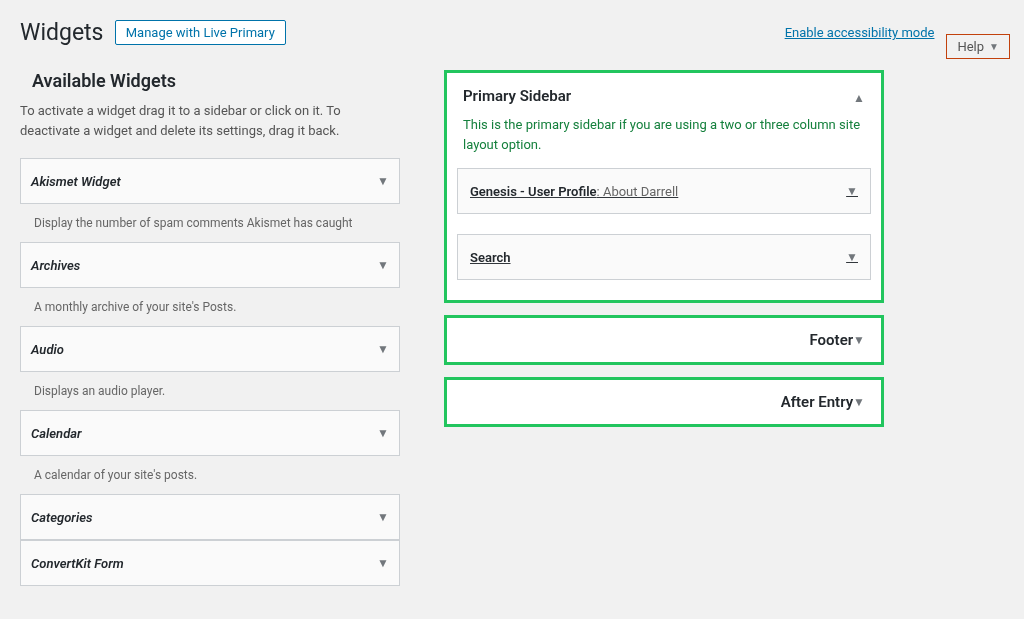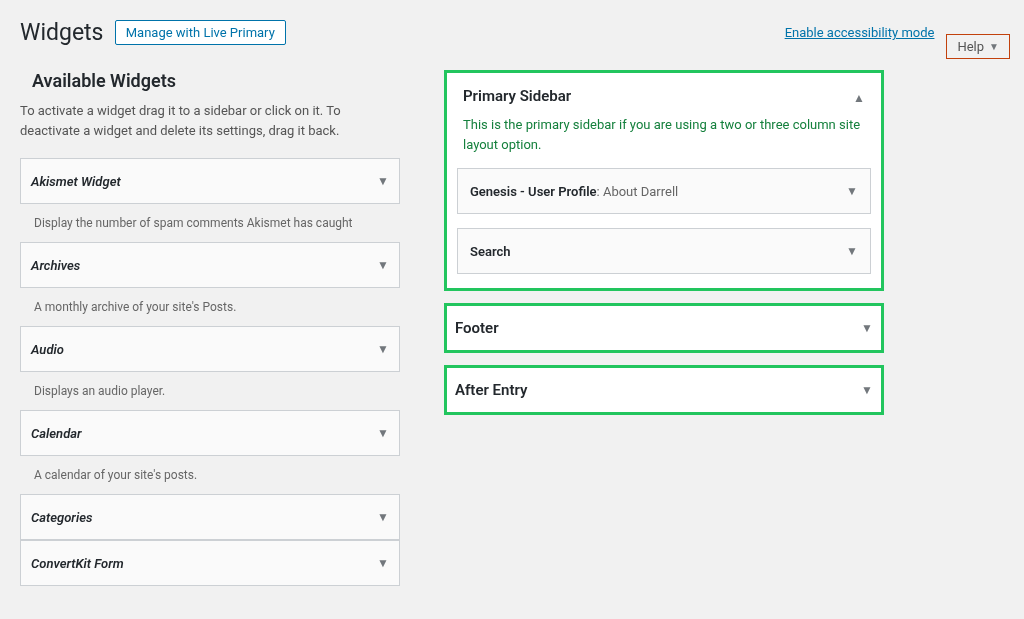--- a/index.html
+++ b/index.html
@@ -18,23 +18,23 @@
 .widget{border:1px solid #ccd0d4;background:#fafafa;box-sizing:border-box;margin-bottom:0;}
 .widget-top{display:flex;align-items:center;justify-content:space-between;padding:0 10px;height:44px;cursor:pointer;font-style:italic;}
 .widget-title{font-size:13px;font-weight:600;color:#23282d;}
 .arrow{color:#72777c;font-size:12px;}
 .widget-desc{font-size:12px;color:#666;padding:12px 14px 12px 14px;}
 .sidebar-area{border:3px solid #22c55e;background:#fff;margin-bottom:12px;}
 .sidebar-header{display:flex;align-items:flex-start;justify-content:space-between;padding:14px 16px 0 16px;cursor:pointer;}
 .sidebar-header h3{margin:0;font-size:15px;font-weight:600;color:#23282d;}
 .sidebar-header .arrow{margin-top:4px;}
 .sidebar-desc{font-size:13px;color:#15803d;padding:10px 16px 14px 16px;line-height:1.5;}
-.sidebar-closed{display:flex;align-items:center;justify-content:space-between;padding:0 8px;height:44px;}
+.sidebar-closed{display:flex;align-items:center;justify-content:flex-end;padding:0 16px;height:44px;}
 .sidebar-closed h3{margin:0;font-size:15px;font-weight:600;color:#23282d;}
-.inner-widget{border:1px solid #ccd0d4;background:#fafafa;margin:0 10px 14px 10px;}
+.inner-widget{border:1px solid #ccd0d4;background:#fafafa;margin:0 10px 20px 10px;text-decoration:underline;}
 .inner-widget-top{display:flex;align-items:center;justify-content:space-between;padding:0 12px;height:44px;cursor:pointer;}
 .inner-widget-title{font-size:13px;font-weight:600;color:#23282d;}
 .inner-widget-title .sub{font-weight:400;color:#666;}
 .widget-list{display:flex;flex-direction:column;}
 </style>
 </head>
 <body>
 
 <div class="top-right">
   <a class="acc-link">Enable accessibility mode</a>

